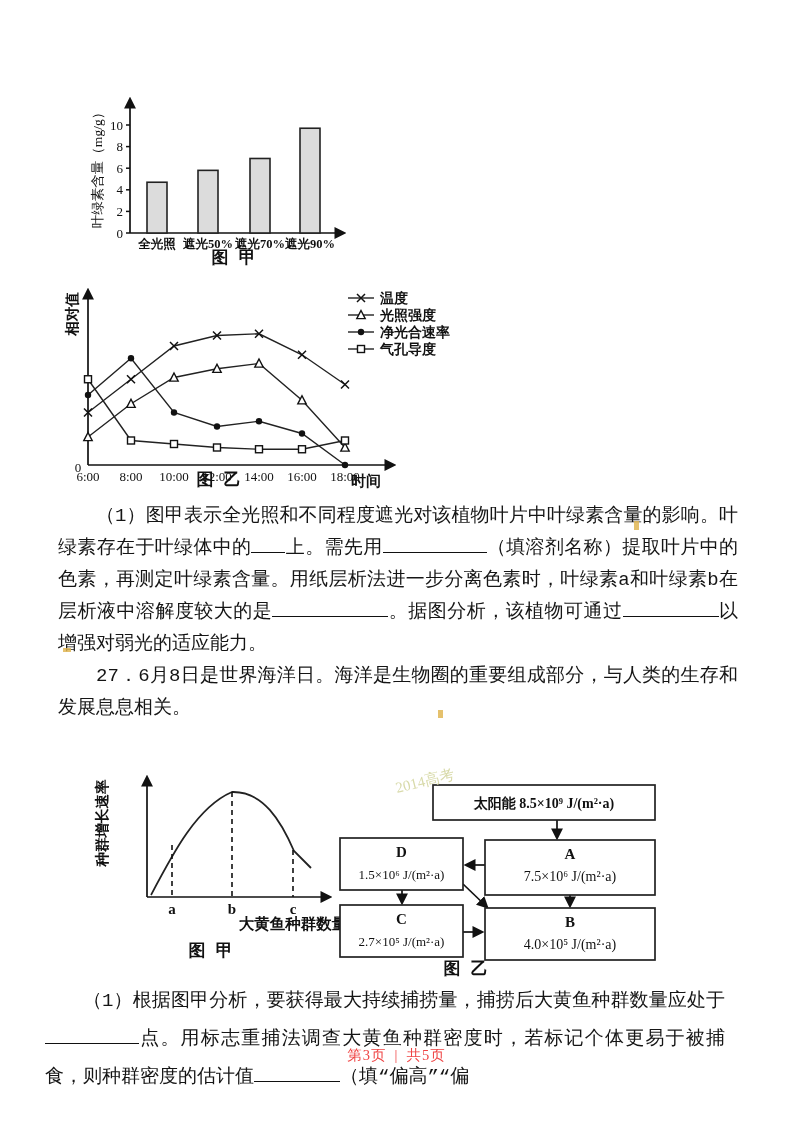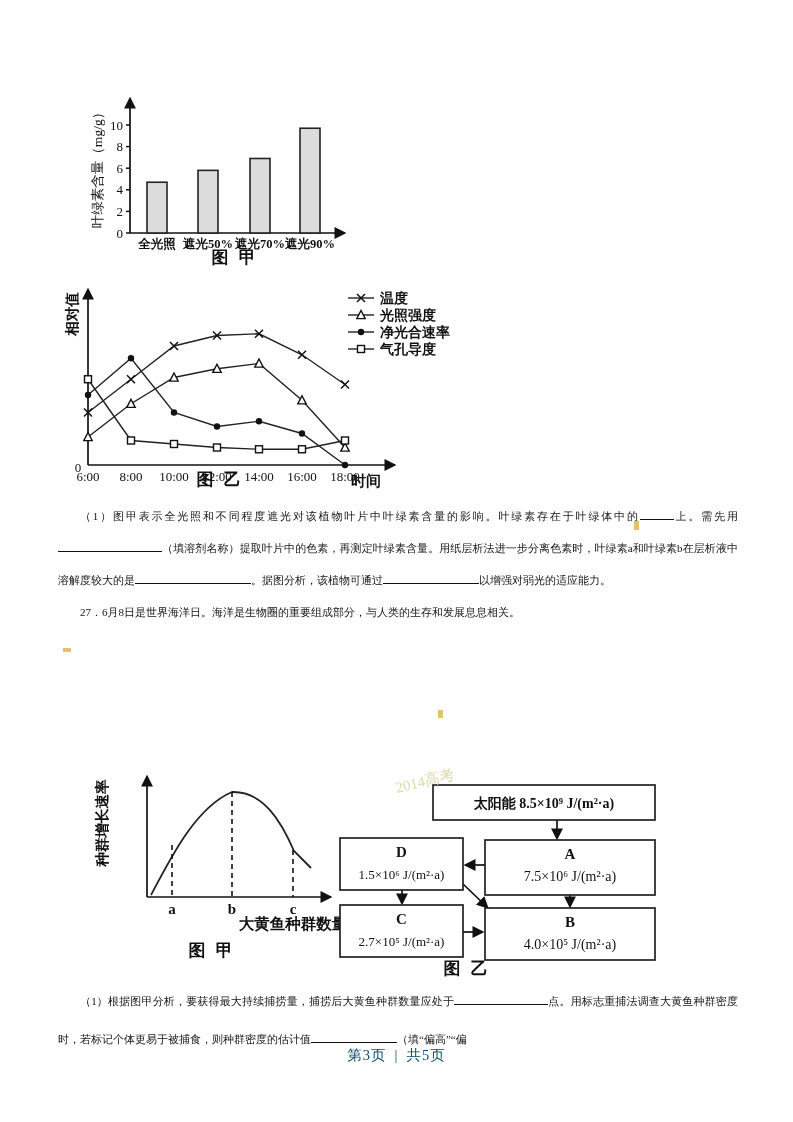--- a/index.html
+++ b/index.html
@@ -1,26 +1,26 @@
 <!DOCTYPE html>
 <html><head>
 <meta charset="utf-8">
 <style>
   html,body{margin:0;padding:0;background:#9a9a9a;}
   .page{position:relative;width:793px;height:1122px;margin:0 auto;background:#ffffff;
         font-family:"Liberation Serif",serif;color:#151515;overflow:hidden;}
   svg{position:absolute;overflow:visible;}
   svg text{font-family:"Liberation Serif",serif;}
-  .textblock{position:absolute;text-align:justify;font-size:11px;}
+  .textblock{position:absolute;text-align:justify;font-size:19px;font-family:Liberation Mono, monospace;}
   #q26-text{left:58px;top:500px;width:680px;line-height:32px;}
-  #q27-text{left:58px;top:982px;width:680px;line-height:38px;}
+  #q27-text{left:45px;top:982px;width:680px;line-height:38px;}
   .textblock p{margin:0;text-indent:2em;}
   .blank{display:inline-block;border-bottom:1.2px solid #111;height:15px;vertical-align:baseline;}
   .footer{position:absolute;top:1046px;left:0;width:100%;text-align:center;
-          font-size:14.5px;color:#0c4a6e;letter-spacing:1px;}
+          font-size:14.5px;color:#ef4444;letter-spacing:1px;}
   .footer span{margin:0 4px;}
   .watermark{position:absolute;transform:rotate(-14deg);color:#d4d6a0;font-size:15px;
              opacity:.9;pointer-events:none;}
   .speck{position:absolute;background:#e0b654;opacity:.85;}
 </style>
 </head>
 <body>
 
 <div class="page">
 

